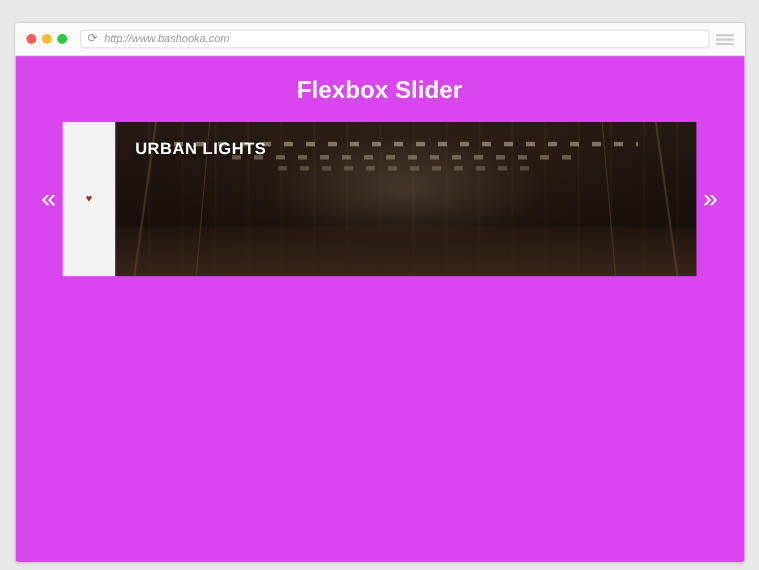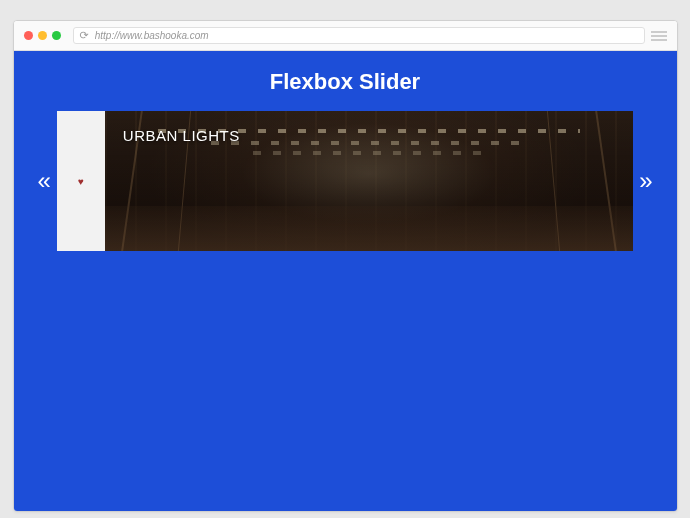--- a/index.html
+++ b/index.html
@@ -72,21 +72,21 @@
       flex-direction: column;
       justify-content: space-between;
       padding: 1px 0;
     }
     .hamburger span {
       height: 2px;
       background: #ccc;
       width: 100%;
     }
     .viewport {
-      background: #1d4ed8;
+      background: #d946ef;
       height: 460px;
       padding: 18px 20px;
       position: relative;
     }
     .page-title {
       color: #fff;
       text-align: center;
       font-size: 22px;
       font-weight: 700;
       margin-bottom: 16px;
@@ -164,21 +164,21 @@
       right: 0;
       height: 45px;
       background: linear-gradient(180deg, rgba(60,40,25,0.2) 0%, rgba(120,85,55,0.35) 100%);
     }
     .slide-title {
       position: absolute;
       top: 16px;
       left: 18px;
       color: #fff;
       font-size: 15px;
-      font-weight: 400;
+      font-weight: 700;
       letter-spacing: 0.5px;
       text-shadow: 0 1px 3px rgba(0,0,0,0.6);
     }
   </style>
 </head>
 <body>
 
 <div class="browser-frame">
   <div class="browser-toolbar">
     <div class="traffic-lights">

